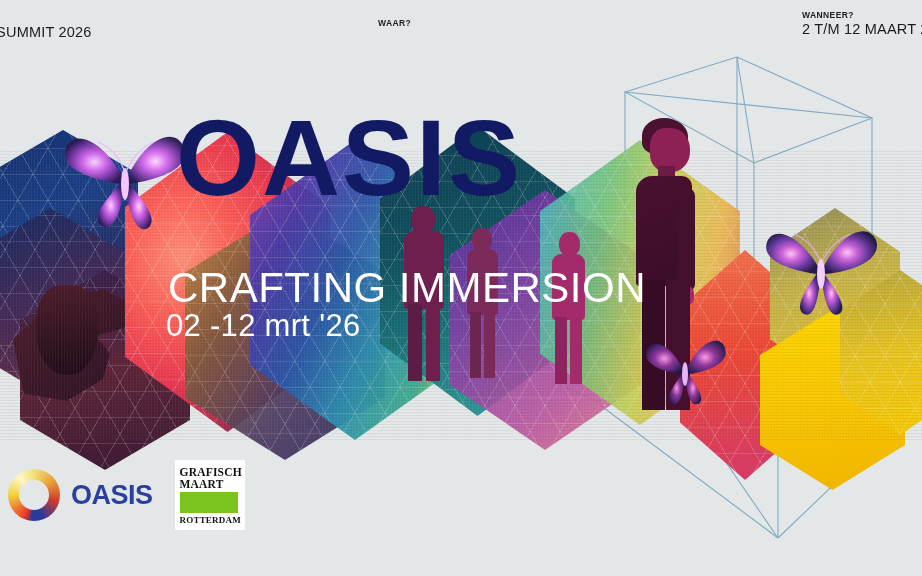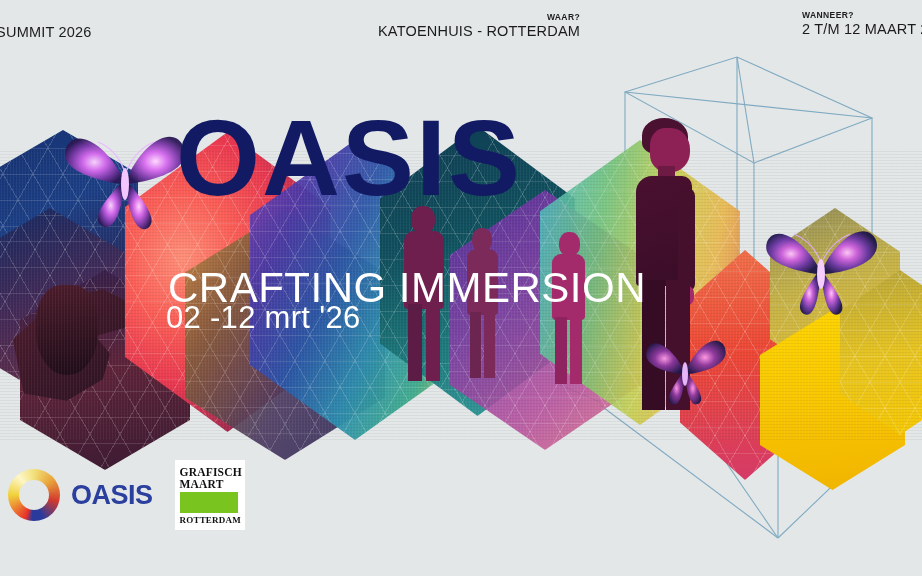--- a/index.html
+++ b/index.html
@@ -22,21 +22,21 @@
   .hdr-kicker {
     font-size:8.5px; font-weight:bold; letter-spacing:.4px;
     color:#1c1c1c; text-transform:uppercase; line-height:1.2;
   }
   .hdr-main {
     font-size:14.5px; font-weight:400; letter-spacing:.2px;
     color:#1c1c1c; text-transform:uppercase; line-height:1.25;
     white-space:nowrap;
   }
   #hdr-left   { left:-18px; top:23px; }
-  #hdr-center { left:378px; top:12px;text-align:right; }
+  #hdr-center { left:378px; top:18px; }
   #hdr-right  { left:802px; top:10px; }
 
   
   #wire { position:absolute; inset:0; z-index:5; pointer-events:none; }
 
   
   #collage {
     position:absolute;
     left:-20px; top:150px;
     width:960px; height:290px;
@@ -83,21 +83,21 @@
   .tagline {
     position:absolute; z-index:32;
     color:#ffffff; white-space:nowrap;
     font-family:"Liberation Sans", sans-serif;
   }
   #t-main {
     left:168px; top:264px;
     font-size:42px; font-weight:500; letter-spacing:.5px;
   }
   #t-date {
-    left:166px; top:300px;
+    left:166px; top:308px;
     font-size:31px; font-weight:400; letter-spacing:.3px;
   }
 
   
   #logos { position:absolute; left:8px; top:460px; z-index:45;
            display:flex; align-items:center; gap:22px; }
   #oasis-logo { display:flex; align-items:center; gap:11px; }
   .ring {
     width:52px; height:52px; border-radius:50%;
     background:conic-gradient(from 200deg,
@@ -355,21 +355,20 @@
 
   <div class="tagline" id="t-main">CRAFTING IMMERSION</div>
   <div class="tagline" id="t-date">02 -12 mrt '26</div>
 
   <div class="hdr" id="hdr-left">
     <div class="hdr-main">S SUMMIT 2026</div>
   </div>
 
   <div class="hdr" id="hdr-center">
     <div class="hdr-kicker">WAAR?</div>
-    <div class="hdr-main">KATOENHUIS - ROTTERDAM</div>
   </div>
 
   <div class="hdr" id="hdr-right">
     <div class="hdr-kicker">WANNEER?</div>
     <div class="hdr-main">2 T/M 12 MAART 20</div>
   </div>
 
   <div id="logos">
 
     <div id="oasis-logo">

